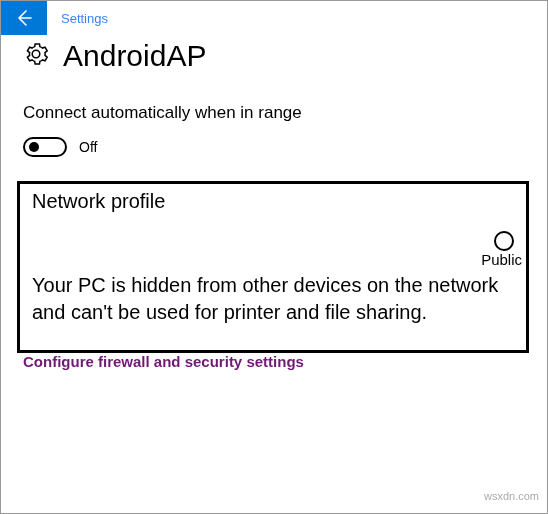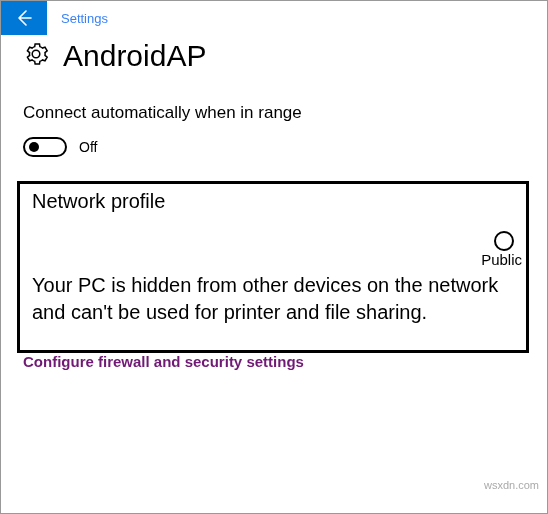--- a/index.html
+++ b/index.html
@@ -126,21 +126,21 @@
   }
   .link {
     color: #701a75;
     font-size: 15px;
     display: inline-block;
     cursor: pointer;
     font-weight: bold;
   }
   .watermark {
     position: absolute;
-    bottom: 22px;
+    bottom: 11px;
     right: 8px;
     font-size: 11px;
     color: #aaa;
   }
 </style>
 </head>
 <body>
 
 <div class="titlebar">
   <div class="back-btn">

